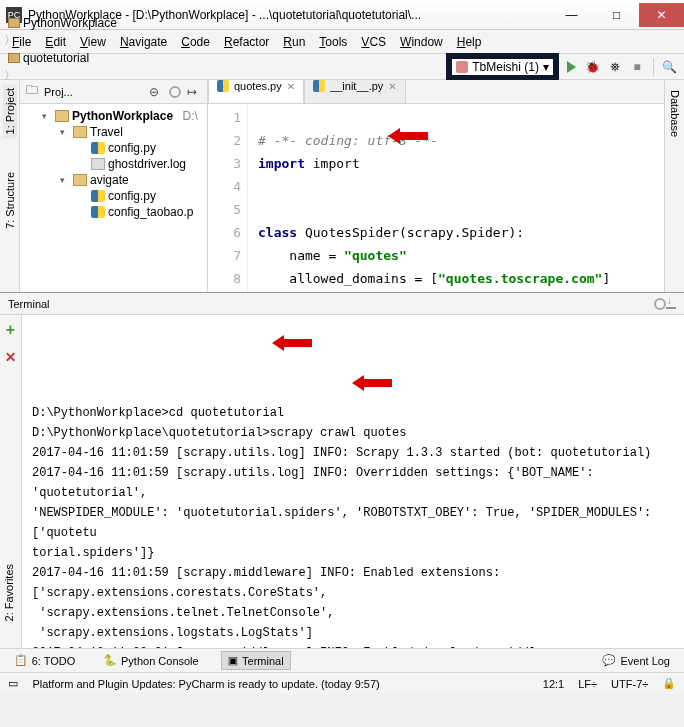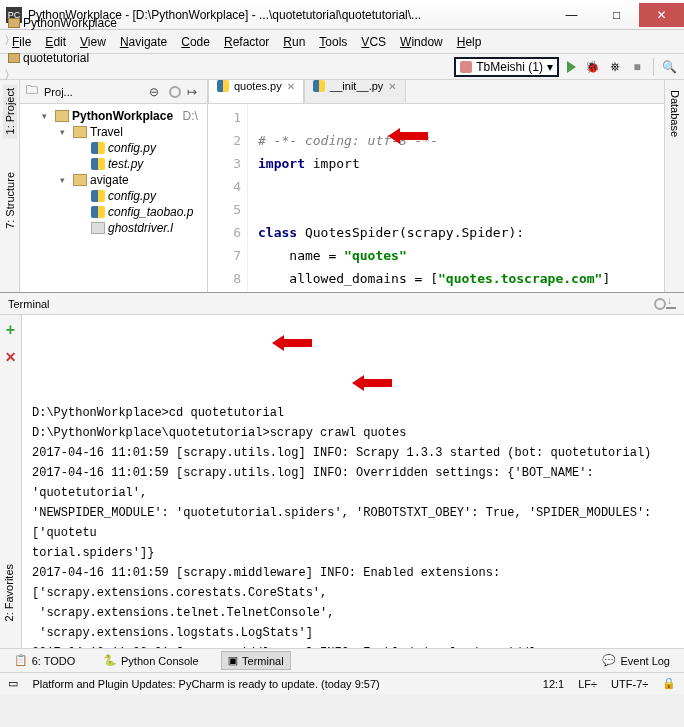--- a/index.html
+++ b/index.html
@@ -10,42 +10,42 @@
 .winbtns { display:flex; }
 .winbtn { width:45px; height:24px; display:flex; align-items:center; justify-content:center; font-size:12px; cursor:pointer; }
 .winbtn.close { background:#c75050; color:#fff; }
 .menubar { height:24px; background:#f4f4f4; display:flex; align-items:center; padding:0 6px; gap:2px; border-bottom:1px solid #d4d4d4; }
 .menuitem { padding:2px 6px; cursor:pointer; }
 .menuitem u { text-decoration:underline; }
 .navbar { height:26px; background:#f4f4f4; display:flex; align-items:center; padding:0 4px; border-bottom:1px solid #d4d4d4; gap:2px; }
 .navchip { display:flex; align-items:center; gap:3px; padding:2px 4px; }
 .navchip .fld { width:12px; height:10px; background:#d4b06a; border:1px solid #a07b3a; }
 .navsep { color:#888; }
-.runcfg { border:2px solid #0f172a; padding:1px 4px; display:flex; align-items:center; gap:4px; background:#fff; margin-left:6px; }
+.runcfg { border:6px solid #0f172a; padding:1px 4px; display:flex; align-items:center; gap:4px; background:#fff; margin-left:6px; }
 .bugicon { width:12px; height:12px; background:#d88; border-radius:2px; }
 .toolbtn { width:20px; height:20px; display:flex; align-items:center; justify-content:center; cursor:pointer; }
 .tri-play { width:0; height:0; border-top:6px solid transparent; border-bottom:6px solid transparent; border-left:9px solid #4a9c4a; }
 .mainrow { display:flex; height:212px; }
 .leftbars { width:20px; background:#f4f4f4; border-right:1px solid #d4d4d4; display:flex; flex-direction:column; align-items:center; padding-top:4px; gap:30px; }
 .verttab { writing-mode:vertical-rl; transform:rotate(180deg); font-size:11px; padding:4px 1px; cursor:pointer; display:flex; align-items:center; gap:4px; }
 .verttab.active { background:#e8e8e8; }
 .projpanel { width:188px; background:#fff; border-right:1px solid #d4d4d4; display:flex; flex-direction:column; overflow:hidden; }
 .panelhead { height:24px; background:#f4f4f4; border-bottom:1px solid #d4d4d4; display:flex; align-items:center; padding:0 6px; gap:6px; }
 .panelhead .title { flex:1; font-size:11px; }
 .iconbtn { width:14px; height:14px; cursor:pointer; opacity:.7; }
 .tree { padding:4px 0; overflow:hidden; font-size:12px; }
 .treerow { display:flex; align-items:center; padding:1px 0 1px 6px; gap:3px; white-space:nowrap; }
 .treerow .chev { width:10px; font-size:9px; color:#666; cursor:pointer; }
 .treerow .ficon { width:14px; height:12px; }
 .fld-ic { background:#e6c77a; border:1px solid #b8924a; }
 .py-ic { background:linear-gradient(90deg,#3874a4 50%,#ffd43b 50%); border-radius:2px; }
 .log-ic { background:#ddd; border:1px solid #aaa; }
 .treerow.ind1 { padding-left:22px; }
 .treerow.ind2 { padding-left:40px; }
-.treerow.ind3 { padding-left:58px;font-style:italic; }
+.treerow.ind3 { padding-left:58px; }
 .editor { flex:1; display:flex; flex-direction:column; background:#fff; overflow:hidden; position:relative; }
 .edtabs { height:24px; background:#f4f4f4; border-bottom:1px solid #d4d4d4; display:flex; align-items:flex-end; }
 .edtab { padding:11px 8px; display:flex; align-items:center; gap:5px; border:1px solid #d4d4d4; border-bottom:none; background:#ededed; font-size:11px; cursor:pointer; }
 .edtab.active { background:#fff; }
 .edtab .close { color:#888; font-size:10px; }
 .codearea { flex:1; display:flex; font-family:Consolas,monospace; font-size:13px; overflow:hidden; }
 .gutter { width:40px; background:#fff; color:#aaa; text-align:right; padding:2px 6px 0 0; border-right:1px solid #eee; }
 .gutter div { height:23px; line-height:23px; }
 .code { flex:1; padding:2px 4px 0 10px; line-height:23px; position:relative; white-space:pre; }
 .c-comment { color:#808080; font-style:italic; }
@@ -158,42 +158,37 @@
             <span class="ficon fld-ic"></span>
             <span>Travel</span>
           </div>
           <div class="treerow ind3">
             <span class="chev"></span>
             <span class="ficon py-ic"></span>
             <span>config.py</span>
           </div>
           <div class="treerow ind3">
             <span class="chev"></span>
-            <span class="ficon py-ic"></span>
-            <span>test.py</span>
+            <span class="ficon log-ic"></span>
+            <span>ghostdriver.log</span>
           </div>
           <div class="treerow ind2">
             <span class="chev">▾</span>
             <span class="ficon fld-ic"></span>
             <span>avigate</span>
           </div>
           <div class="treerow ind3">
             <span class="chev"></span>
             <span class="ficon py-ic"></span>
             <span>config.py</span>
           </div>
           <div class="treerow ind3">
             <span class="chev"></span>
             <span class="ficon py-ic"></span>
             <span>config_taobao.p</span>
-          </div>
-          <div class="treerow ind3">
-            <span class="chev"></span>
-            <span class="ficon log-ic"></span>
-            <span>ghostdriver.l</span>
           </div>
         </div>
     </div>
   </div>
 
   <div class="editor">
     <div class="edtabs" id="edtabs">
         <div class="edtab active">
           <span class="ficon py-ic" style="width:12px;height:12px"></span>
           <span>quotes.py</span>

